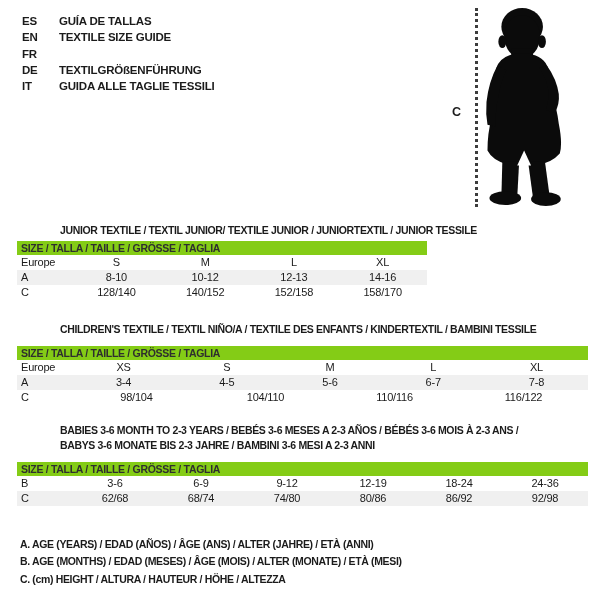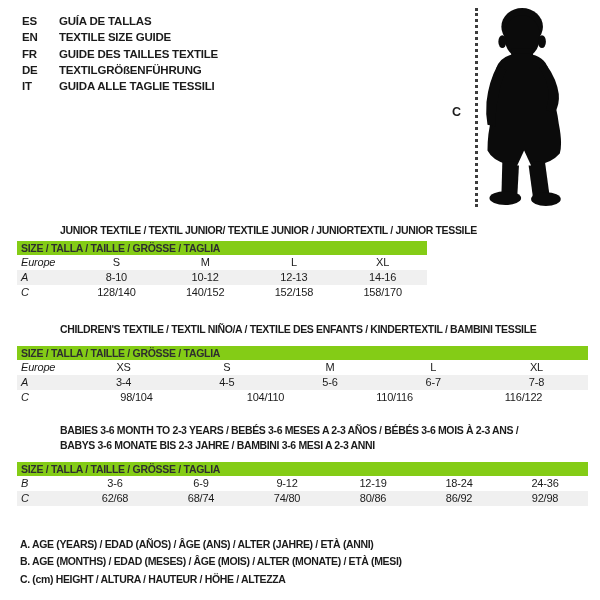--- a/index.html
+++ b/index.html
@@ -23,21 +23,21 @@
   .c-label { left:452px; top:105px; font-weight:bold; font-size:12.5px; }
   .baby-svg { left:482px; top:3px; }
 
   
   .tbl-title { font-weight:bold; font-size:10.5px; letter-spacing:-0.35px; line-height:15px; white-space:nowrap;margin-left:40px; }
   .tbl { }
   .tbl-bar { background:#84cc16; height:14px; line-height:14px; padding-left:4px;
     font-weight:bold; font-size:10.5px; letter-spacing:-0.3px; color:#2e2e2e; }
   .tbl-row { display:flex; height:15px; line-height:15px; font-size:11px; letter-spacing:-0.2px; }
   .tbl-row.shaded { background:#f0f0f0; }
-  .tbl-label { width:55px; padding-left:4px; box-sizing:border-box;font-style:italic; }
+  .tbl-label { width:55px; padding-left:4px; box-sizing:border-box; }
   .tbl-cell { flex:1; text-align:center; }
 
   .t1-title { left:20px; top:223px; }
   .t1 { left:17px; top:241px; width:410px; }
   .t2-title { left:20px; top:322px; }
   .t2 { left:17px; top:346px; width:571px; }
   .t3-title { left:20px; top:423px; }
   .t3 { left:17px; top:462px; width:571px; }
 
   
@@ -51,21 +51,20 @@
   <div class="lang-row">
     <span class="lang-code">ES</span>
     <span class="lang-title">GUÍA DE TALLAS</span>
   </div>
   <div class="lang-row">
     <span class="lang-code">EN</span>
     <span class="lang-title">TEXTILE SIZE GUIDE</span>
   </div>
   <div class="lang-row">
     <span class="lang-code">FR</span>
-    <span class="lang-title">GUIDE DES TAILLES TEXTILE</span>
   </div>
   <div class="lang-row">
     <span class="lang-code">DE</span>
     <span class="lang-title">TEXTILGRÖßENFÜHRUNG</span>
   </div>
   <div class="lang-row">
     <span class="lang-code">IT</span>
     <span class="lang-title">GUIDA ALLE TAGLIE TESSILI</span>
   </div>
 </div>

